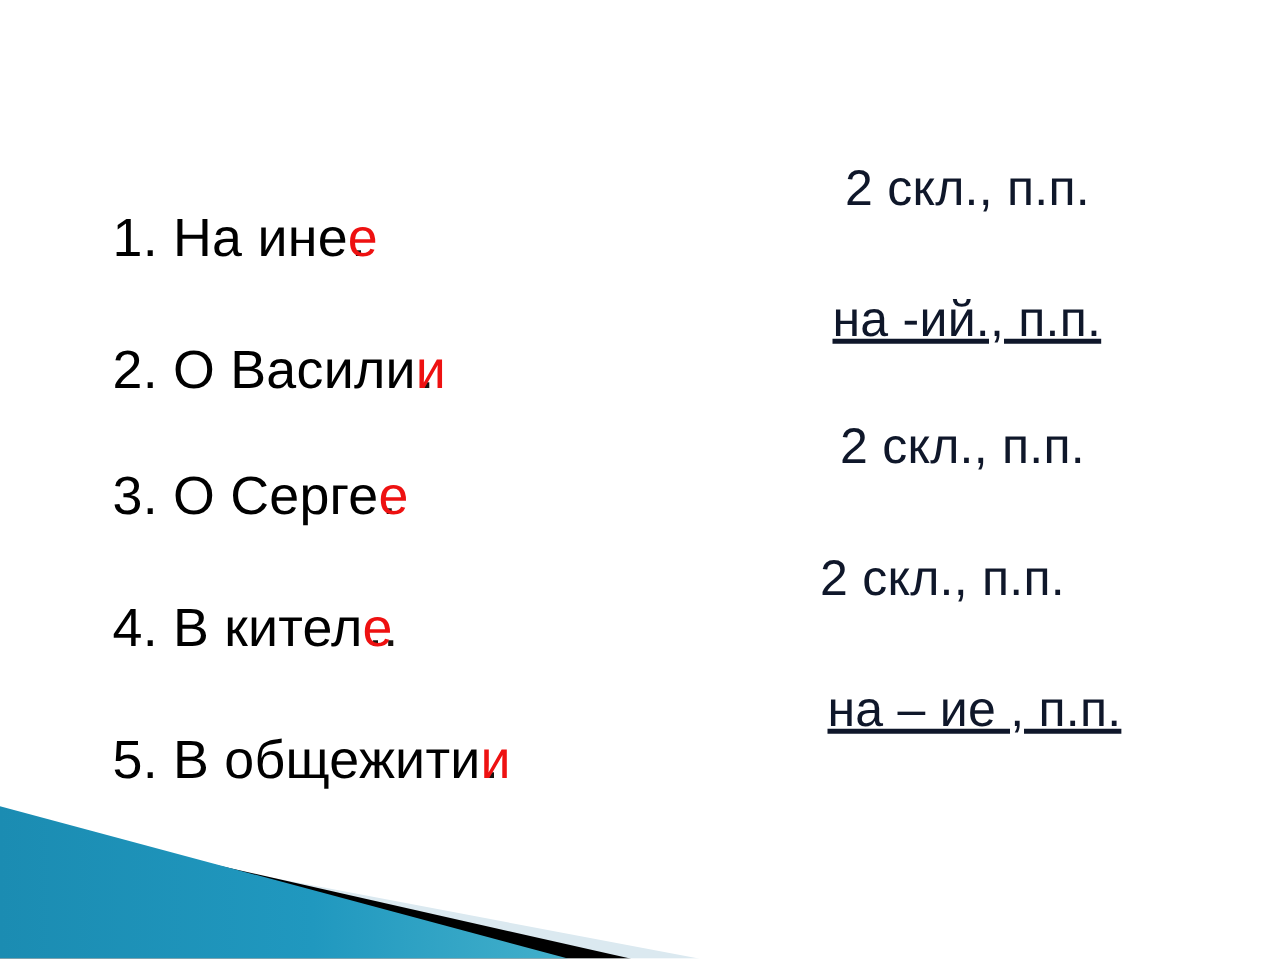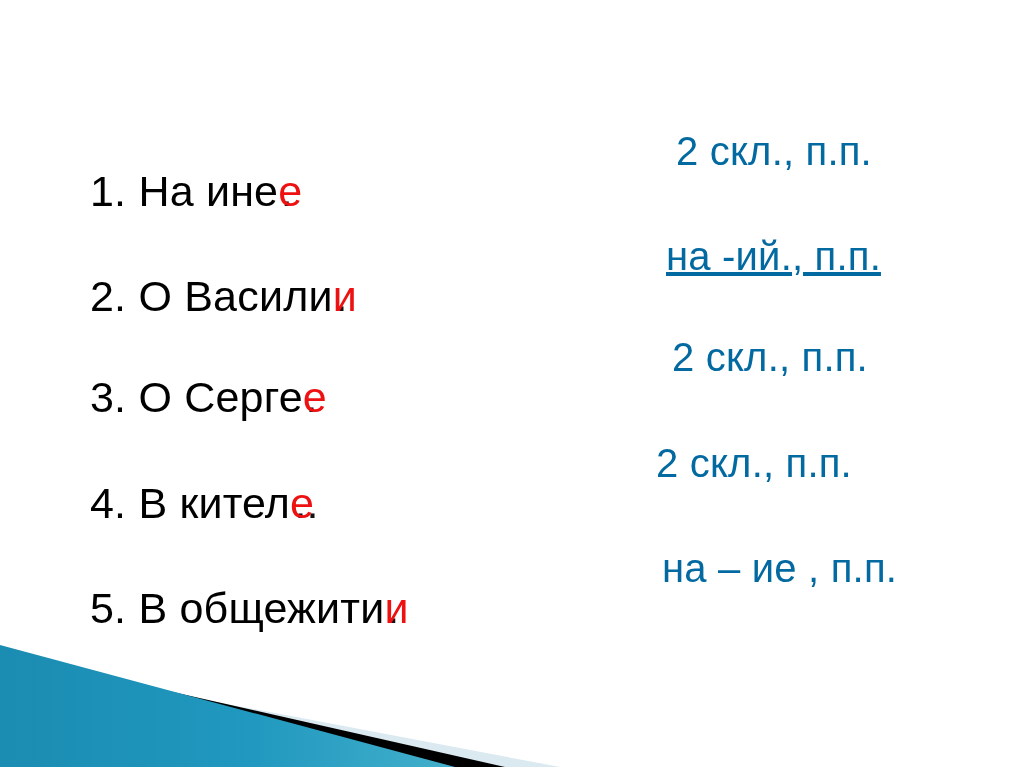--- a/index.html
+++ b/index.html
@@ -66,21 +66,21 @@
   .under.dot2 {
     margin-left: -0.46em;
   }
 
   .right-cell {
     position: absolute;
     top: 0;
     white-space: nowrap;
     font-size: 40px;
     line-height: 1;
-    color: #0369a1;
+    color: #0f172a;
     letter-spacing: 0.2px;
   }
 
   
   #footer-decoration {
     position: absolute;
     left: 0;
     bottom: 0;
     width: 1024px;
     height: 150px;
@@ -113,21 +113,21 @@
       <div class="right-cell" style="left:672px;">2 скл., п.п.</div>
     </div>
 
     <div class="row" style="top:443px;">
       <div class="left-cell"><span>4.</span><span>&nbsp;</span><span>В кител</span><span class="fix">е</span><span class="under dot2">..</span></div>
       <div class="right-cell" style="left:656px;">2 скл., п.п.</div>
     </div>
 
     <div class="row" style="top:548px;">
       <div class="left-cell"><span>5.</span><span>&nbsp;</span><span>В общежити</span><span class="fix">и</span><span class="under">.</span></div>
-      <div class="right-cell" style="left:662px;">на – ие , п.п.</div>
+      <div class="right-cell" style="left:662px;text-decoration:underline;">на – ие , п.п.</div>
     </div>
 
   </div>
 
   <div id="footer-decoration">
     <svg width="1024" height="150" viewBox="0 0 1024 150" xmlns="http://www.w3.org/2000/svg">
       <defs>
         <linearGradient id="tealGrad" x1="0" y1="0" x2="1" y2="0">
           <stop offset="0%" stop-color="#1b8cb2"></stop>
           <stop offset="55%" stop-color="#2098bf"></stop>

